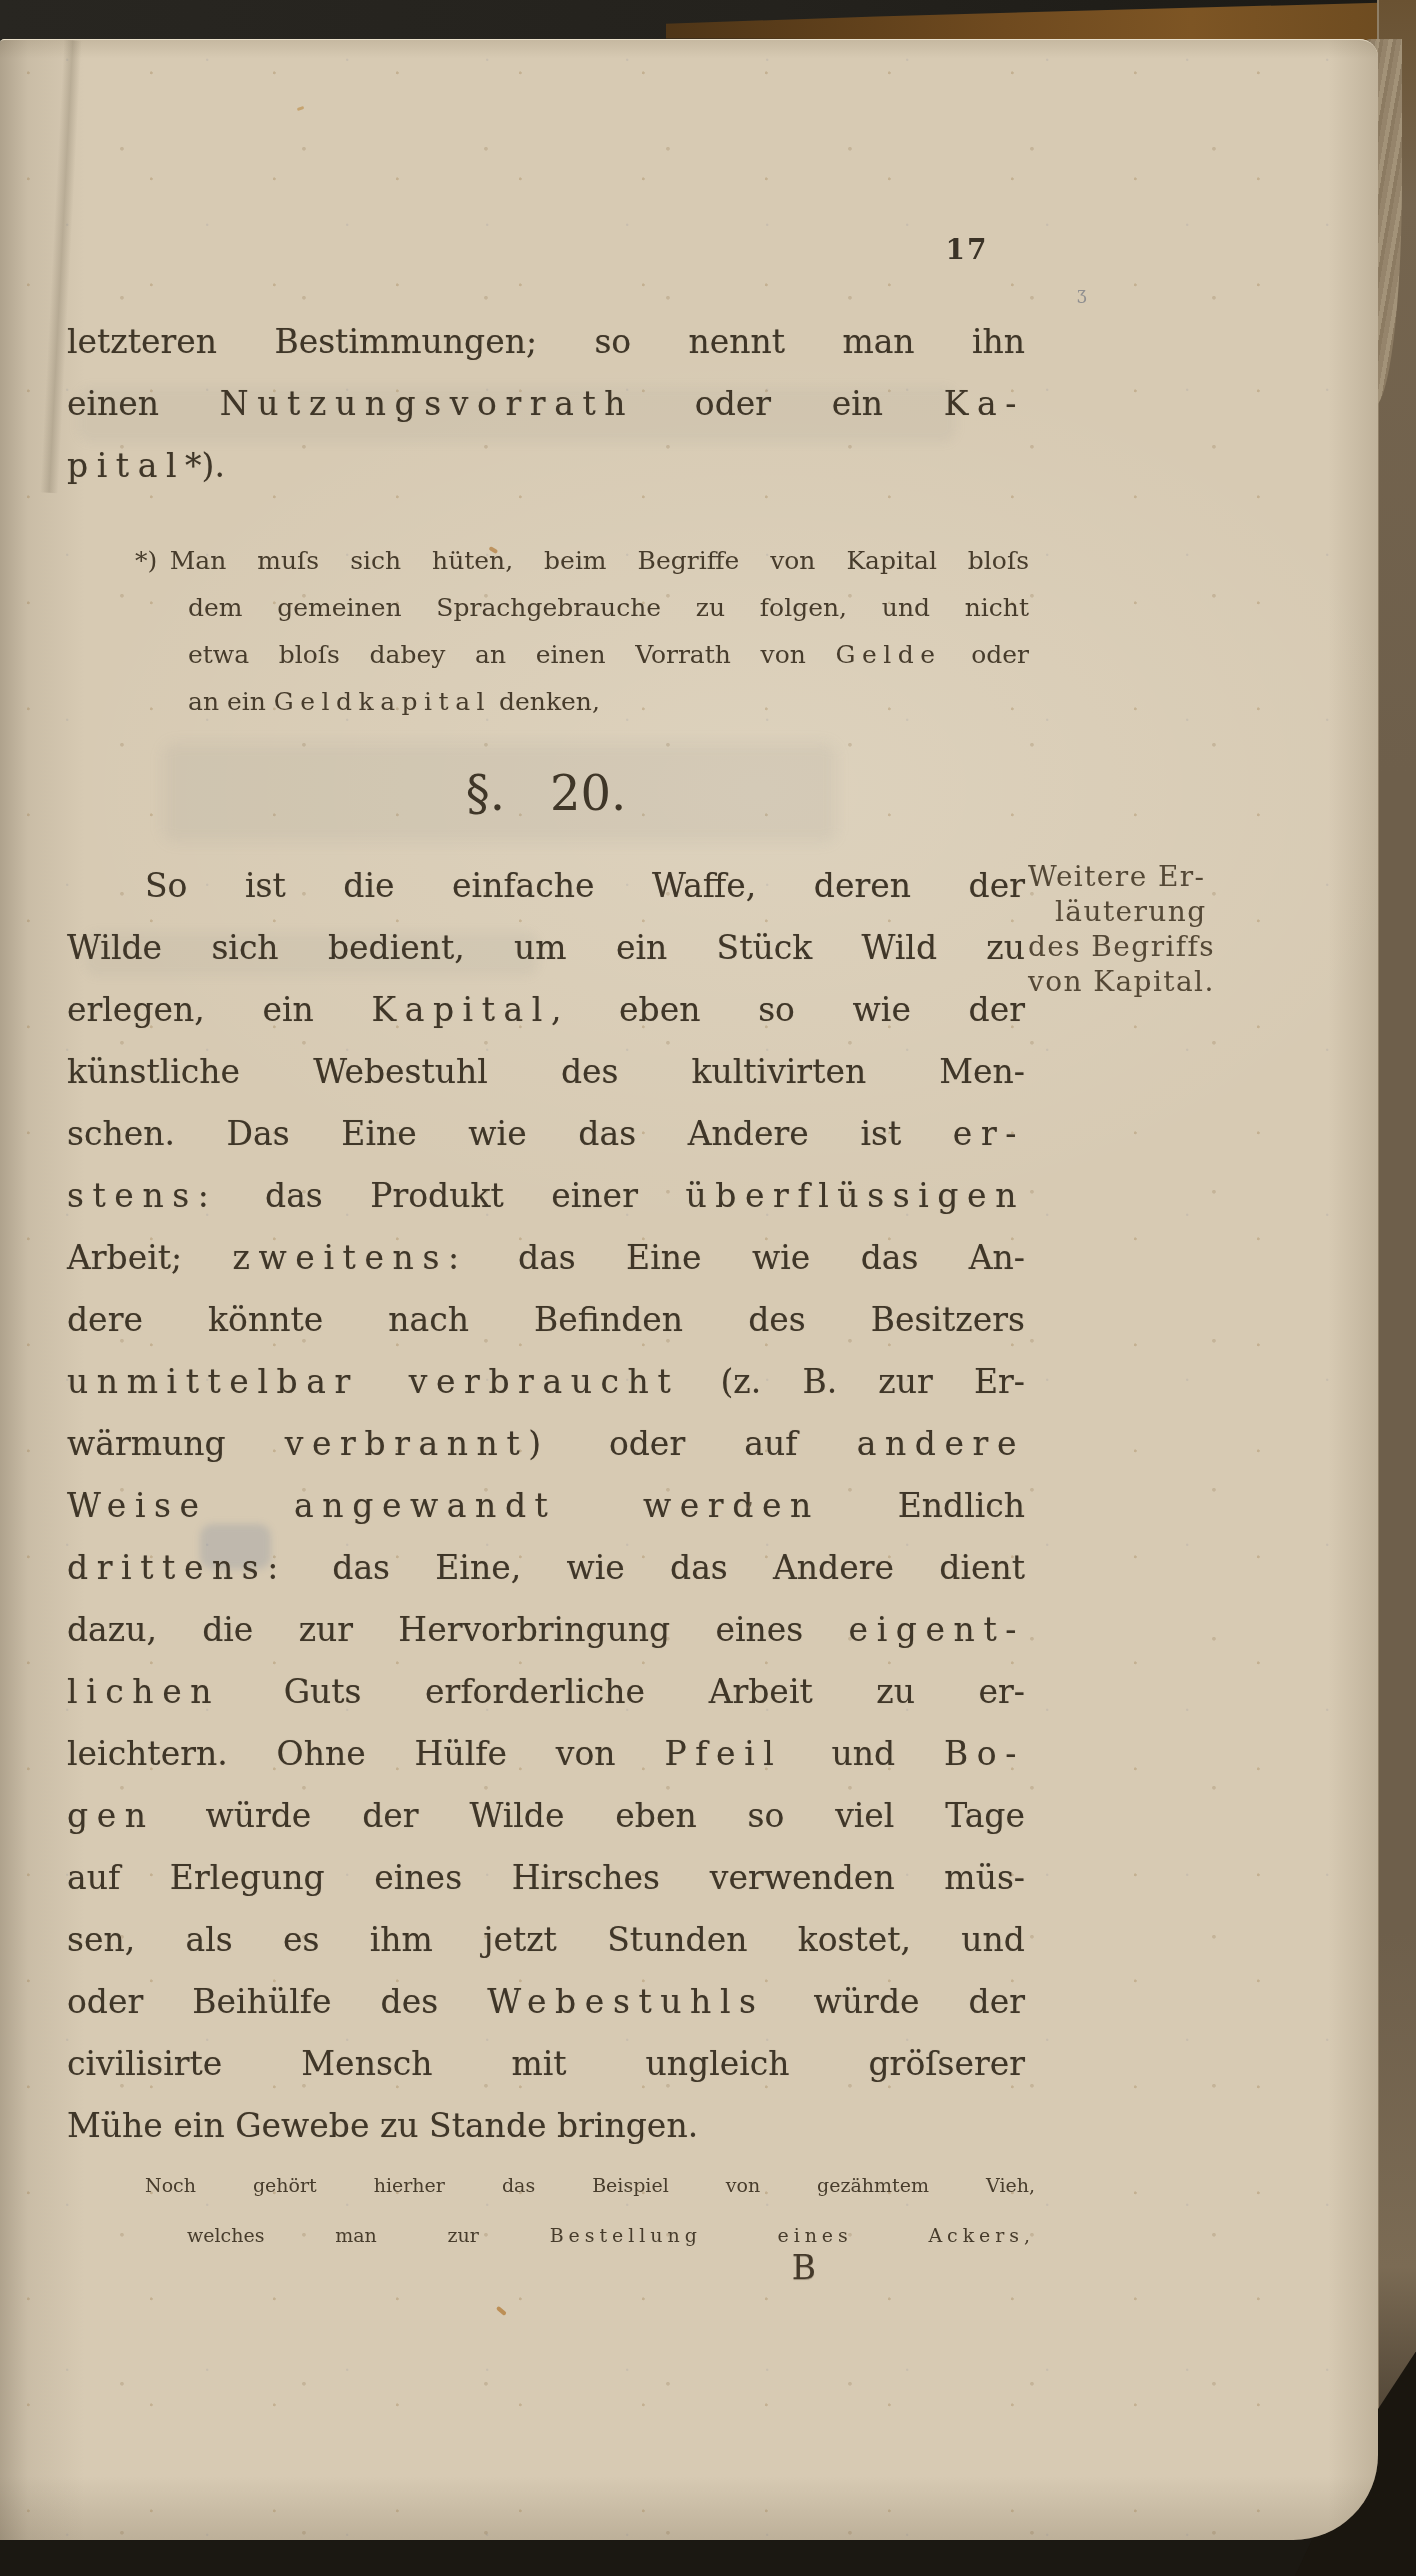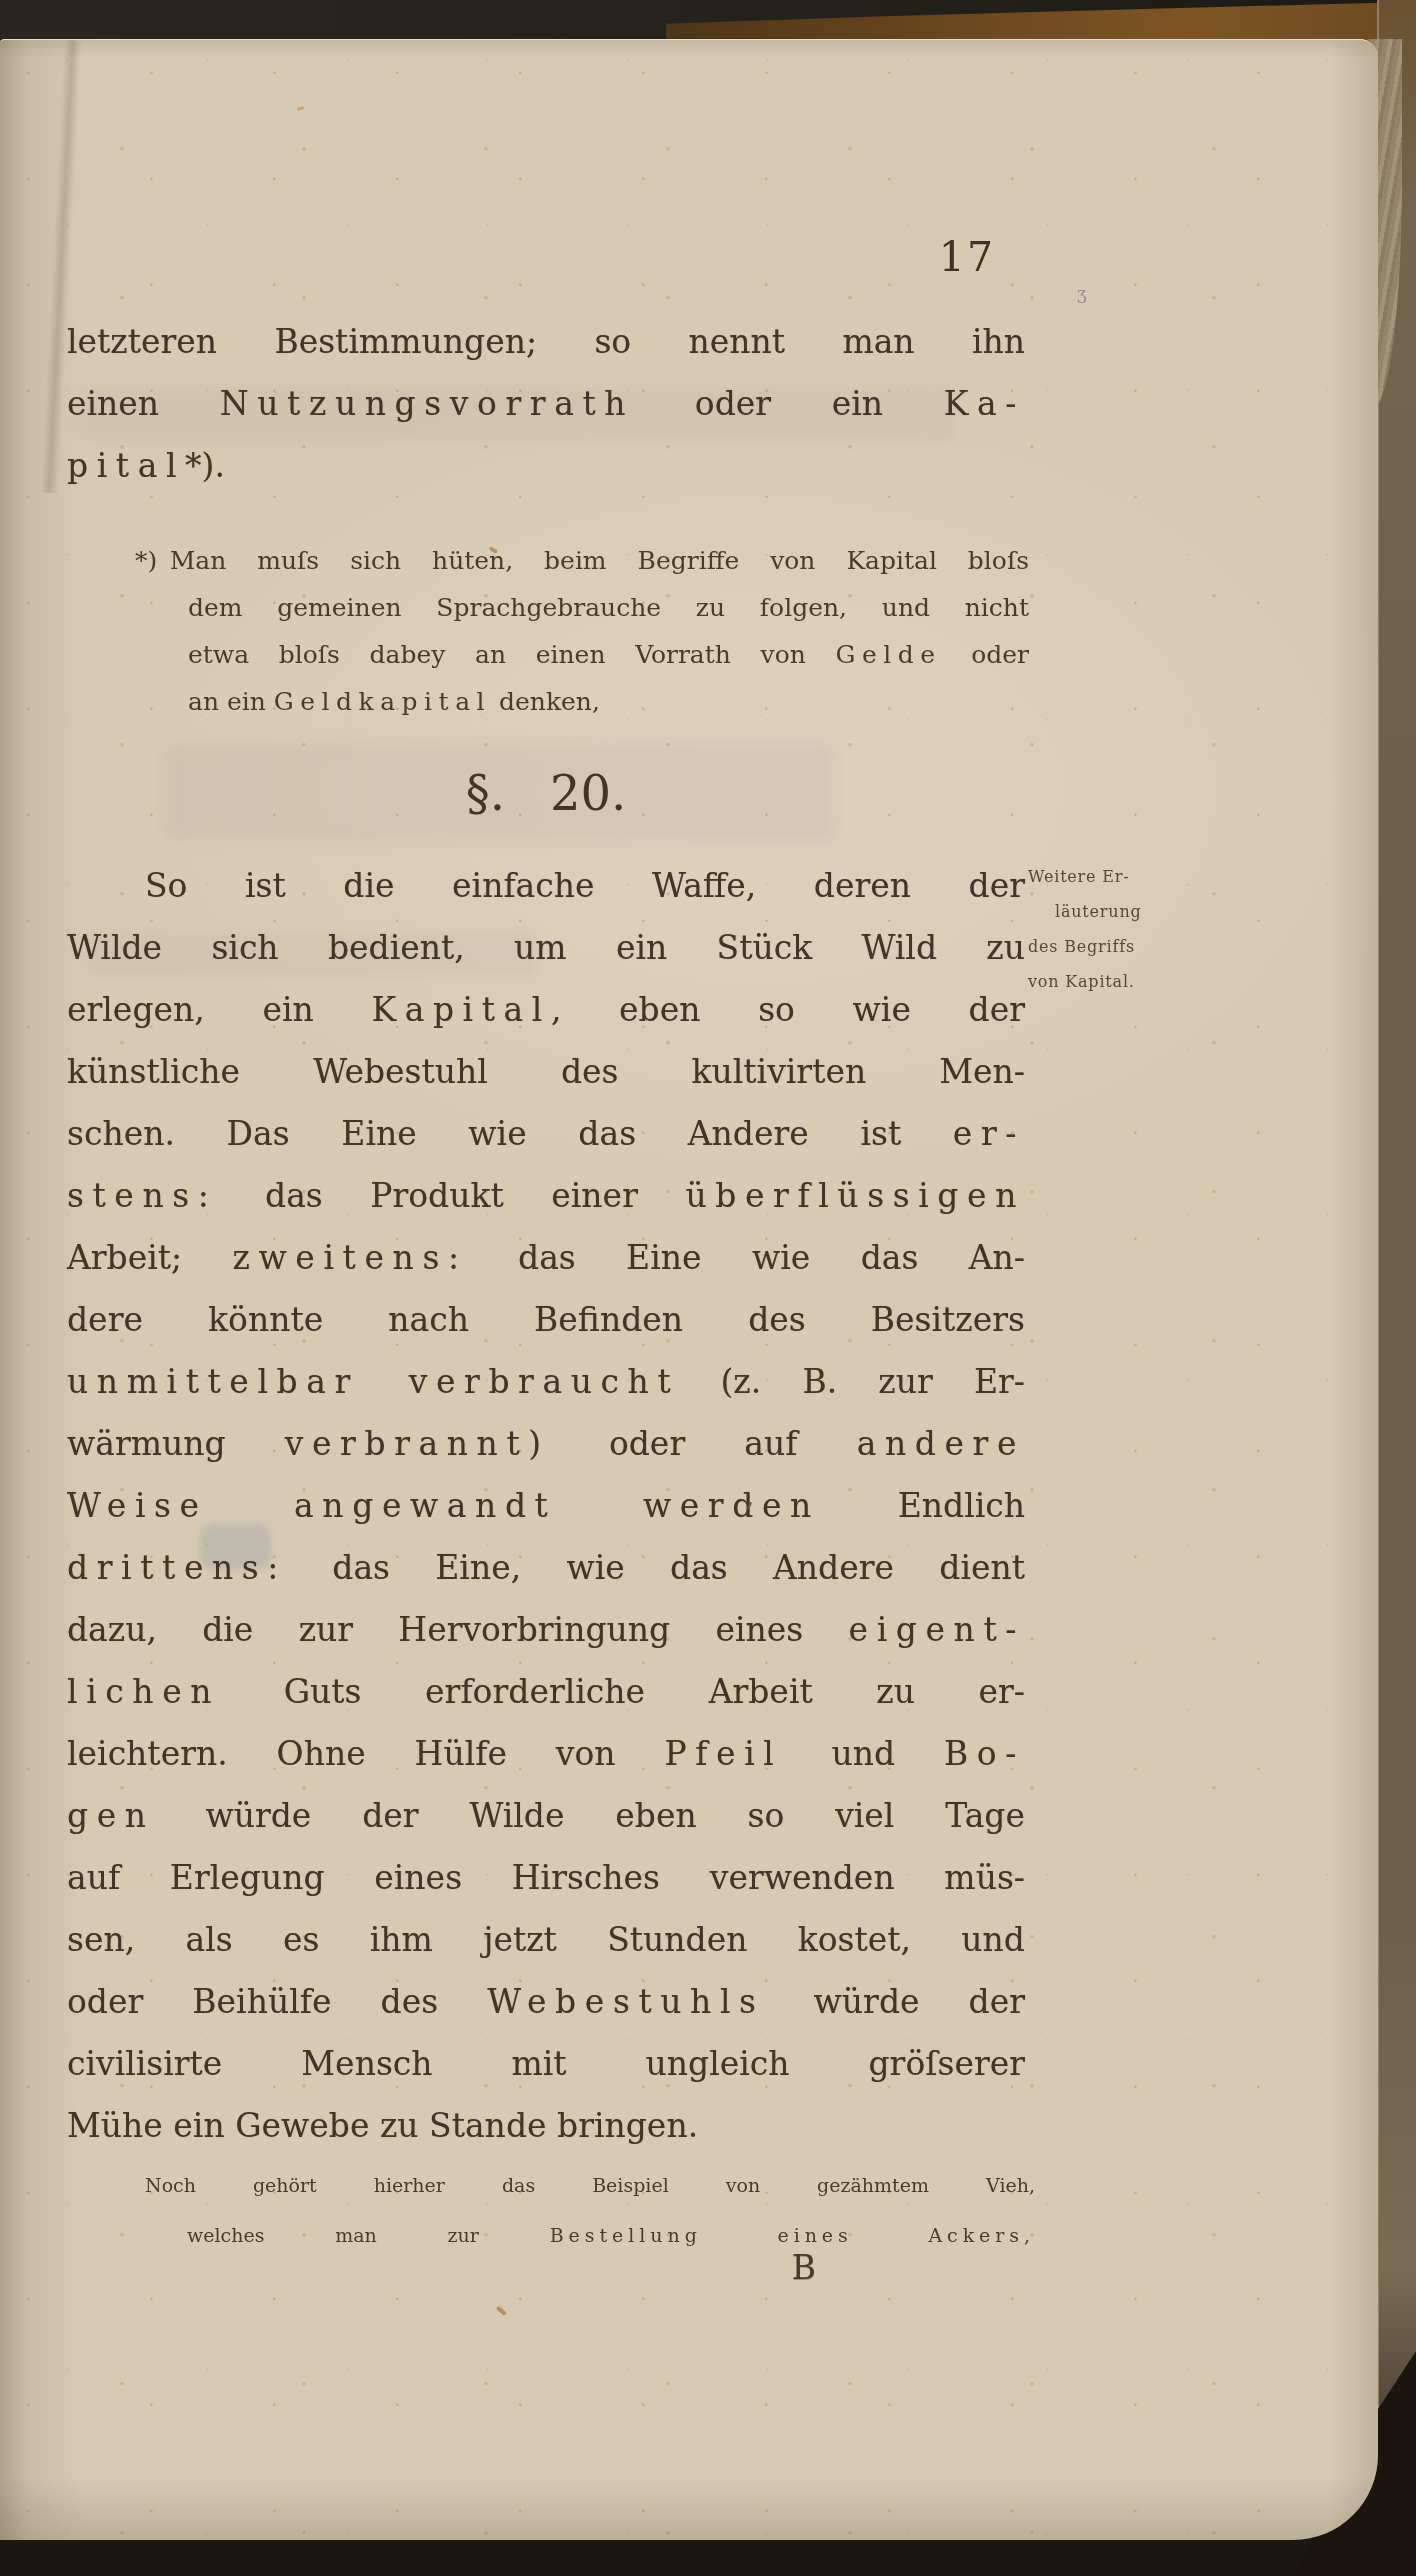--- a/index.html
+++ b/index.html
@@ -53,28 +53,28 @@
   .f3{left:297px;top:67px;width:7px;height:2.8px;background:#c29a5f;transform:rotate(-20deg);opacity:.8;}
 
   
   .ink{color:#3f3628;text-shadow:0 0 0.7px rgba(63,54,40,.35);}
   .block{position:absolute;}
   .tline{text-align:justify;text-align-last:justify;}
   .tline.nj{text-align-last:left;}
   .g{letter-spacing:.26em;}
 
   .pagenum{position:absolute;left:921px;top:193px;width:92px;text-align:center;
-           font-size:41px;font-weight:normal;letter-spacing:2.1px;color:#3b3327;}
+           font-size:28px;font-weight:bold;letter-spacing:2.1px;color:#3b3327;}
   .toppara{left:67px;top:271px;width:958px;font-size:33px;line-height:62px;}
   .fn1{left:135px;top:497px;width:894px;font-size:25px;line-height:47px;color:#473c2c;}
   .heading{position:absolute;left:67px;top:725px;width:958px;text-align:center;
            font-size:48px;color:#3f3628;}
   .heading .hnum{margin-left:45px;}
   .mainpara{left:67px;top:815px;width:958px;font-size:33px;line-height:62px;}
-  .marginnote{left:1028px;top:819px;width:212px;font-size:16px;line-height:35px;
+  .marginnote{left:1028px;top:819px;width:212px;font-size:28px;line-height:35px;
            color:#544836;letter-spacing:.05em;}
   .marginnote .tline{text-align:left;text-align-last:left;}
   .fn2{left:145px;top:2120px;width:890px;font-size:19px;line-height:50px;color:#473c2c;}
   .signature{position:absolute;left:772px;top:2208px;width:64px;text-align:center;
            font-size:33px;color:#44392a;text-shadow:0 0.7px 0.7px rgba(68,57,42,.4);}
   .stray{position:absolute;left:745px;top:1457px;font-size:28px;color:#6b5e49;}
   .speck{position:absolute;left:1077px;top:243px;font-size:17px;color:rgba(85,95,115,.55);}
 </style>
 </head>
 <body>

